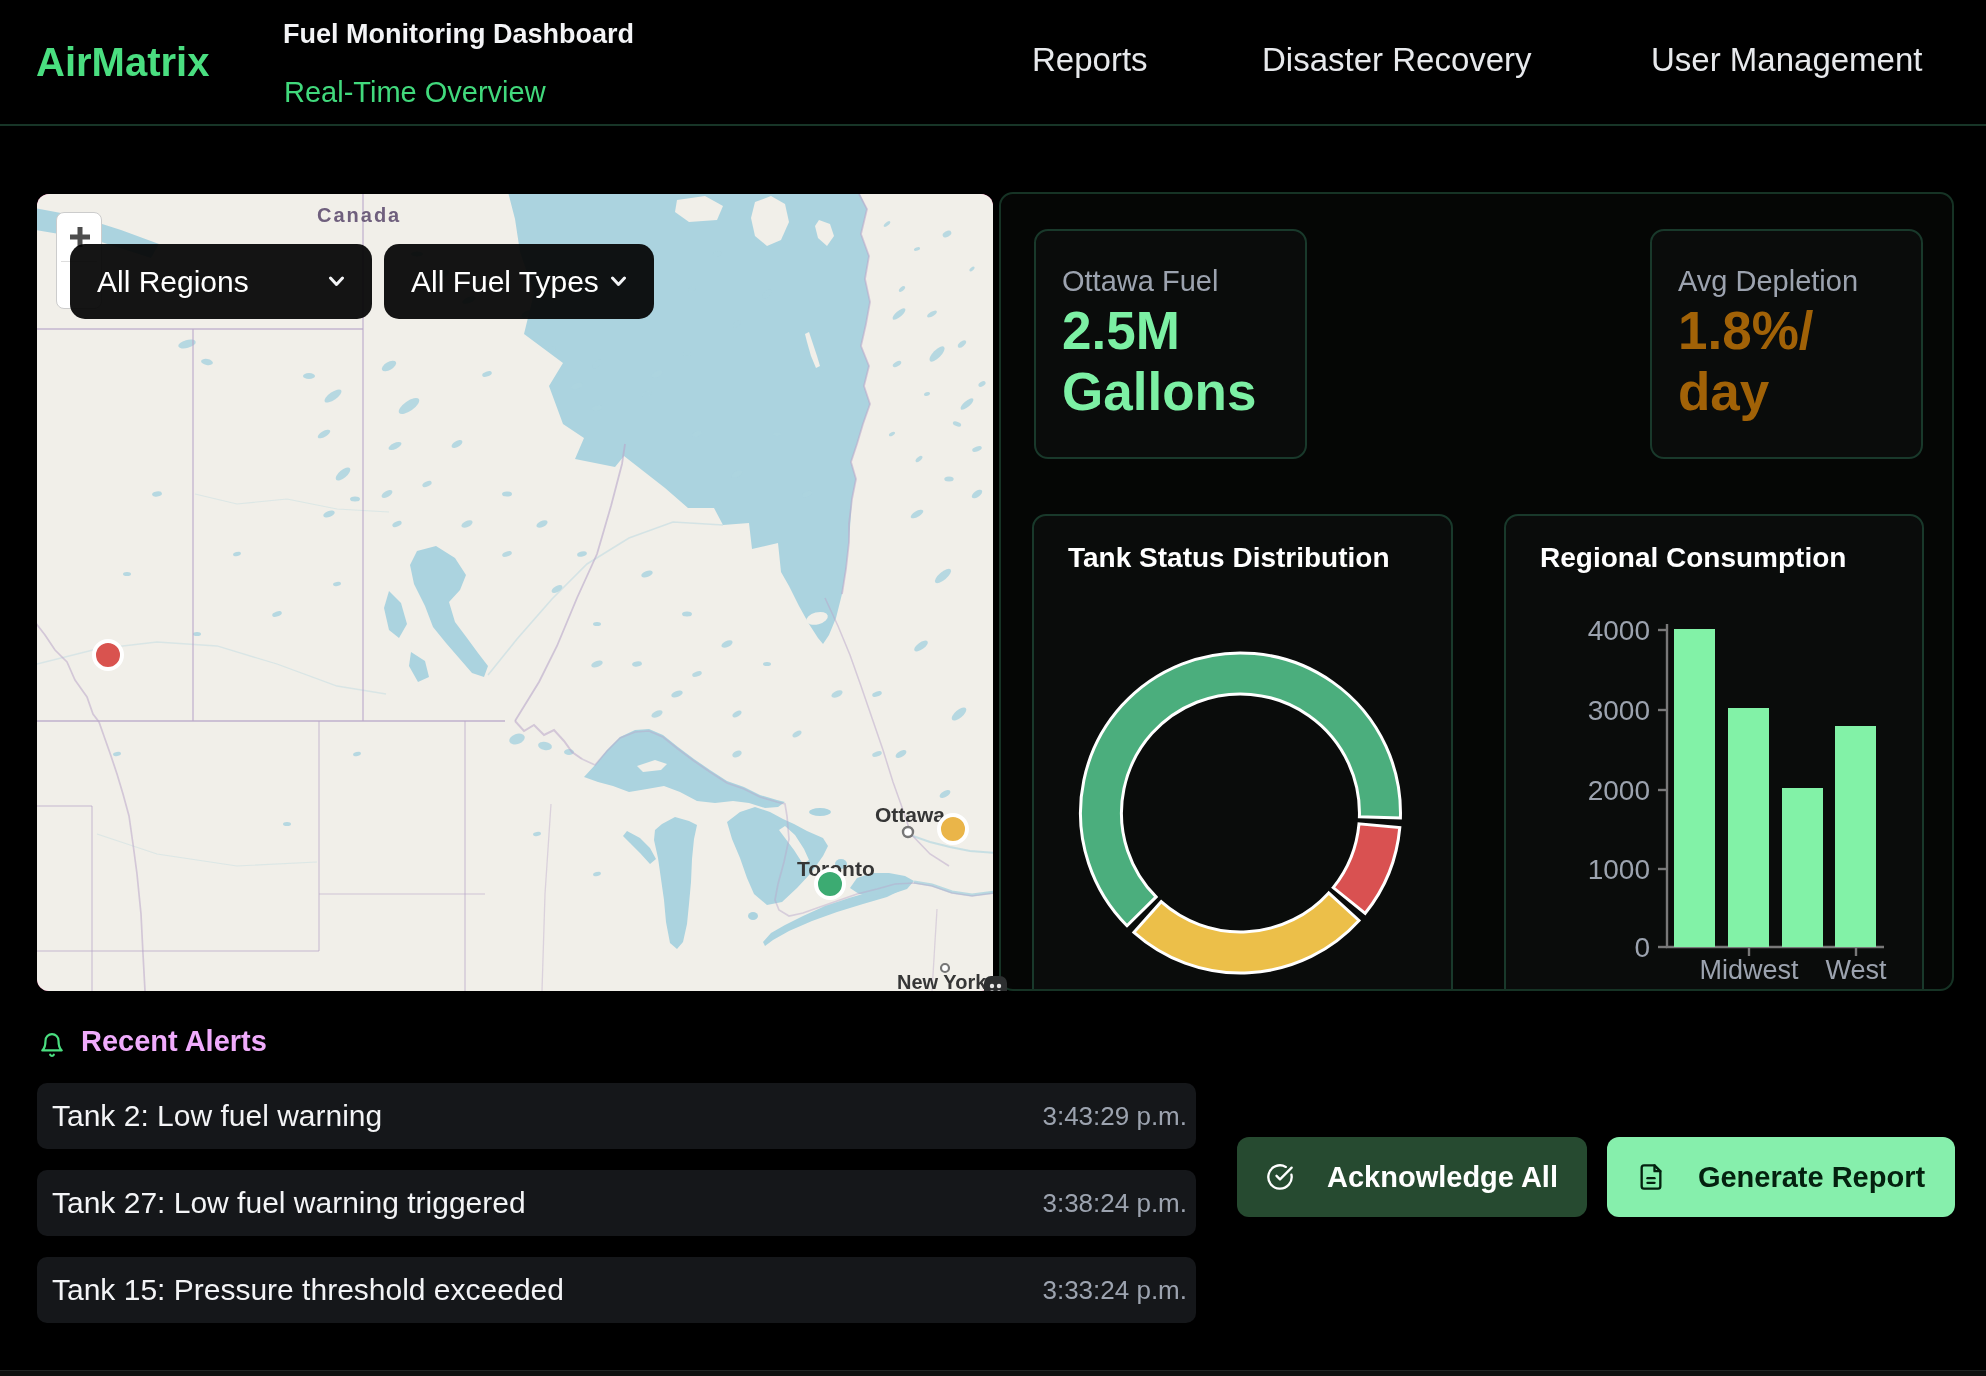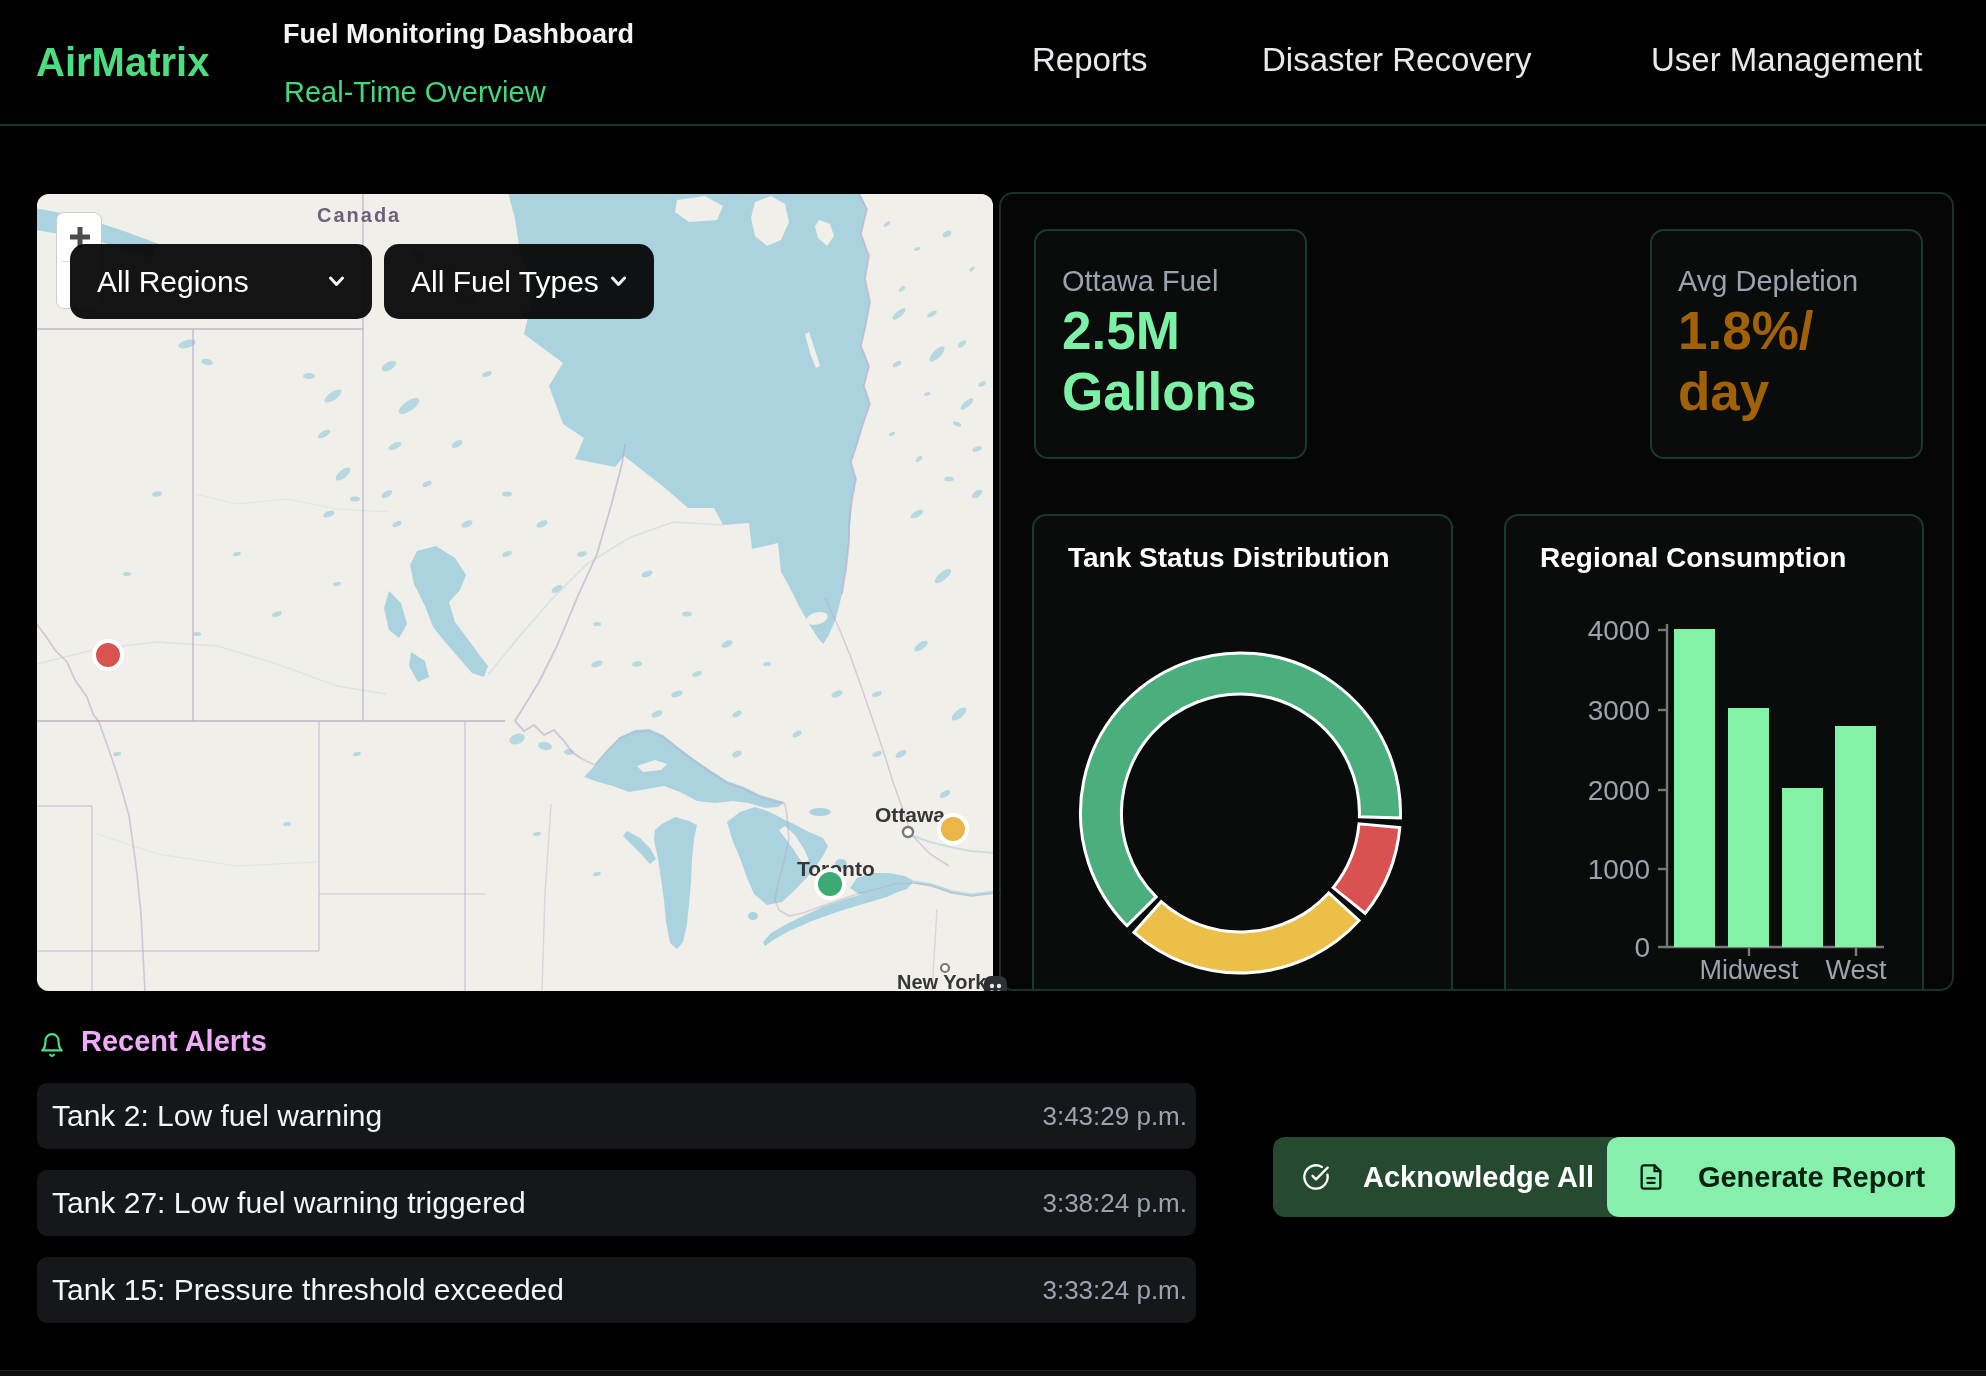--- a/index.html
+++ b/index.html
@@ -33,21 +33,21 @@
   .ctitle { position:absolute; left:34px; top:26px; font-size:28px; font-weight:bold; color:#fff; }
   
   #alerts { position:absolute; left:0; top:991px; width:1986px; height:385px; background:#000; }
   #atitle { position:absolute; left:81px; top:34px; font-size:29px; font-weight:bold; color:#f0abfc; }
   .arow { position:absolute; left:37px; width:1159px; height:66px; background:#15171a;
     border-radius:10px; }
   .arow .t { position:absolute; left:15px; top:16px; font-size:30px; color:#f3f4f6; }
   .arow .tm { position:absolute; right:9px; top:18px; font-size:26px; color:#9ca3af; }
   .btn { position:absolute; top:146px; height:80px; border-radius:12px; display:flex;
     align-items:center; justify-content:center; font-size:29px; font-weight:bold; gap:33px; }
-  #ackbtn { left:1237px; width:350px; background:#264a30; color:#fff;margin-left:36px; }
+  #ackbtn { left:1237px; width:350px; background:#264a30; color:#fff; }
   #genbtn { left:1607px; width:348px; background:#86efac; color:#04210f; }
   #handle { position:absolute; left:984px; top:976px; width:23px; height:33px;
     background:#2d2f30; border-radius:7px; }
 </style>
 </head>
 <body>
 <div id="stage">
 
   <div id="hdr">
     <div id="logo">AirMatrix</div>

